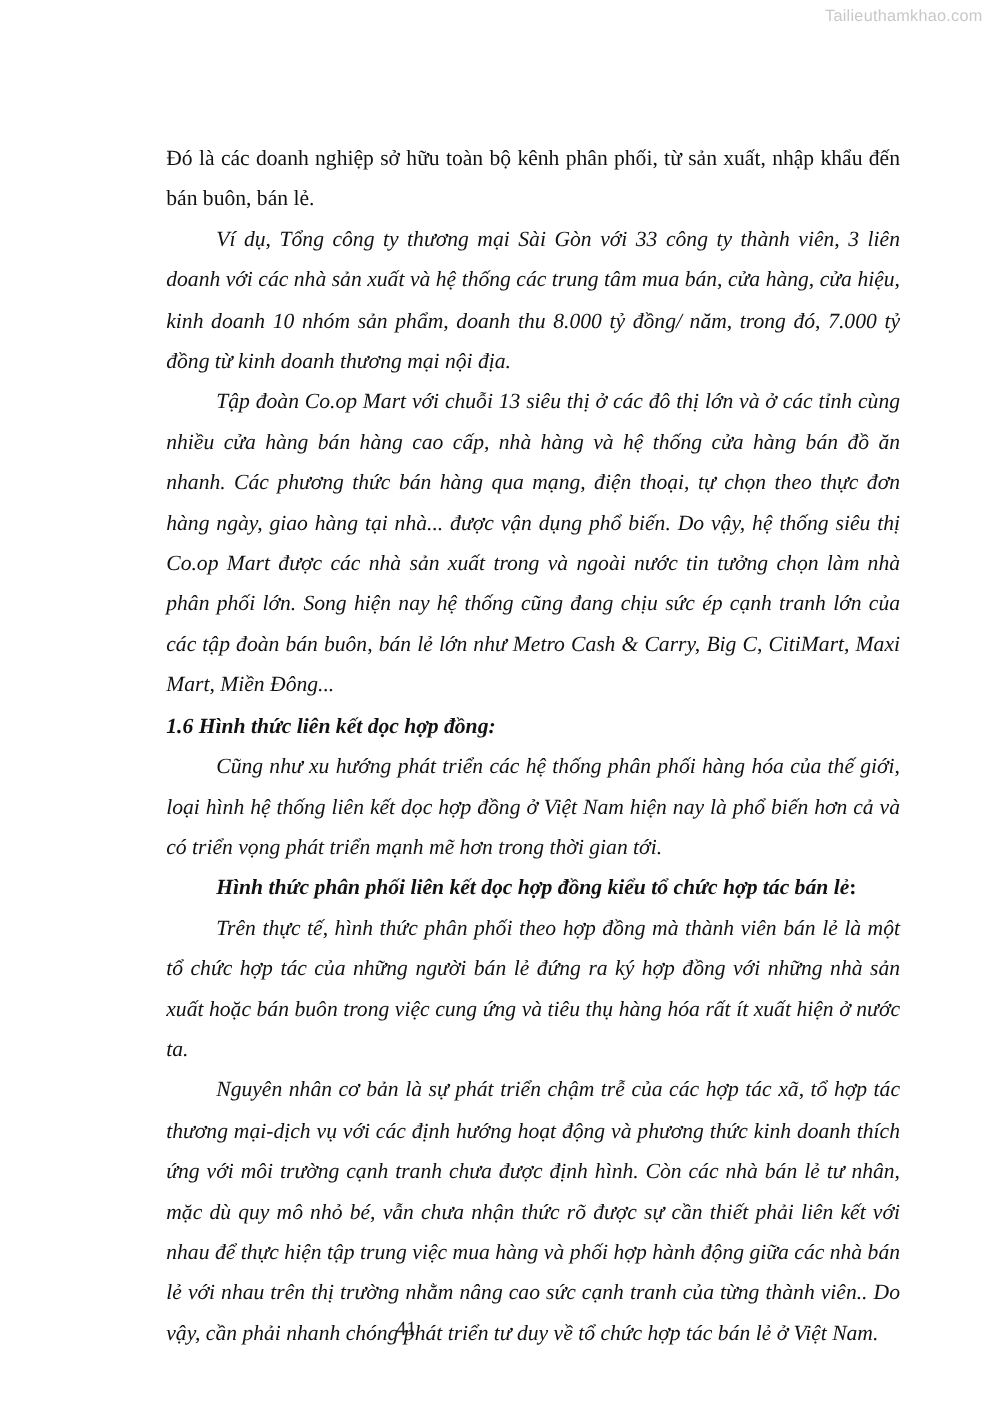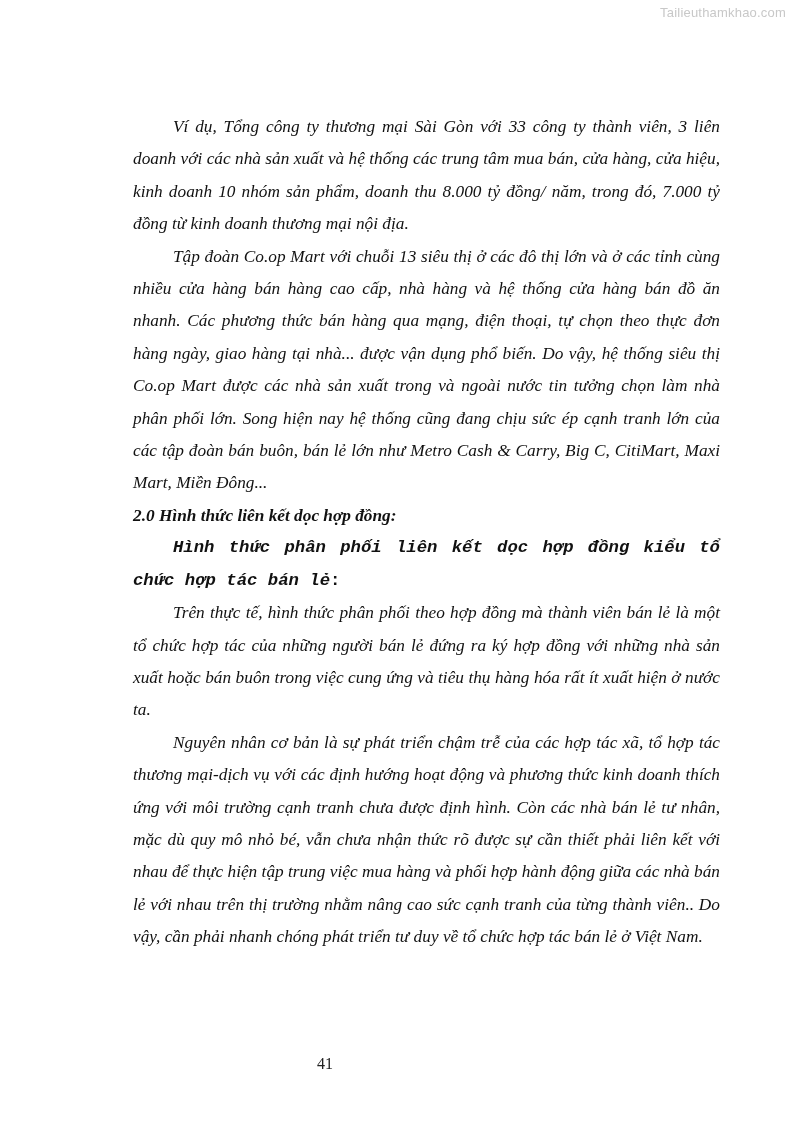--- a/index.html
+++ b/index.html
@@ -10,34 +10,36 @@
     color:#c8c8c8; letter-spacing:0.2px;text-align:right;
   }
   .page {
     position:absolute; left:133px; top:111px; width:587px;
     font-family:"Liberation Serif", serif; font-size:17.3px;
     line-height:32.4px; color:#111111;
   }
   .page p { margin:0; text-align:justify; }
   .indent { text-indent:40px;font-style:italic; }
   .heading { font-weight:bold; font-style:italic; }
-  .subheading { font-weight:bold; font-style:italic; text-indent:40px;font-family:Liberation Mono, monospace; }
+  .subheading { font-weight:bold; font-style:italic; text-indent:40px; }
   .subheading .tail { font-style:normal; }
   .page-number {
     position:absolute; top:1055px; left:0; width:650px; text-align:center;
     font-family:"Liberation Serif", serif; font-size:16px; color:#222;
   }
 </style>
 </head>
 <body>
 
 <div class="watermark">Tailieuthamkhao.com</div>
 
 <div class="page">
+  <p>Đó là các doanh nghiệp sở hữu toàn bộ kênh phân phối, từ sản xuất, nhập khẩu đến bán buôn, bán lẻ.</p>
   <p class="indent">Ví dụ, Tổng công ty thương mại Sài Gòn với 33 công ty thành viên, 3 liên doanh với các nhà sản xuất và hệ thống các trung tâm mua bán, cửa hàng, cửa hiệu, kinh doanh 10 nhóm sản phẩm, doanh thu 8.000 tỷ đồng/ năm, trong đó, 7.000 tỷ đồng từ kinh doanh thương mại nội địa.</p>
   <p class="indent">Tập đoàn Co.op Mart với chuỗi 13 siêu thị ở các đô thị lớn và ở các tỉnh cùng nhiều cửa hàng bán hàng cao cấp, nhà hàng và hệ thống cửa hàng bán đồ ăn nhanh. Các phương thức bán hàng qua mạng, điện thoại, tự chọn theo thực đơn hàng ngày, giao hàng tại nhà... được vận dụng phổ biến. Do vậy, hệ thống siêu thị Co.op Mart được các nhà sản xuất trong và ngoài nước tin tưởng chọn làm nhà phân phối lớn. Song hiện nay hệ thống cũng đang chịu sức ép cạnh tranh lớn của các tập đoàn bán buôn, bán lẻ lớn như Metro Cash &amp; Carry, Big C, CitiMart, Maxi Mart, Miền Đông...</p>
-  <p class="heading">2.0 Hình thức liên kết dọc hợp đồng:</p>
+  <p class="heading">1.6 Hình thức liên kết dọc hợp đồng:</p>
+  <p class="indent">Cũng như xu hướng phát triển các hệ thống phân phối hàng hóa của thế giới, loại hình hệ thống liên kết dọc hợp đồng ở Việt Nam hiện nay là phổ biến hơn cả và có triển vọng phát triển mạnh mẽ hơn trong thời gian tới.</p>
   <p class="subheading"><span>Hình thức phân phối liên kết dọc hợp đồng kiểu tổ chức hợp tác bán lẻ</span><span class="tail">:</span></p>
   <p class="indent">Trên thực tế, hình thức phân phối theo hợp đồng mà thành viên bán lẻ là một tổ chức hợp tác của những người bán lẻ đứng ra ký hợp đồng với những nhà sản xuất hoặc bán buôn trong việc cung ứng và tiêu thụ hàng hóa rất ít xuất hiện ở nước ta.</p>
   <p class="indent">Nguyên nhân cơ bản là sự phát triển chậm trễ của các hợp tác xã, tổ hợp tác thương mại-dịch vụ với các định hướng hoạt động và phương thức kinh doanh thích ứng với môi trường cạnh tranh chưa được định hình. Còn các nhà bán lẻ tư nhân, mặc dù quy mô nhỏ bé, vẫn chưa nhận thức rõ được sự cần thiết phải liên kết với nhau để thực hiện tập trung việc mua hàng và phối hợp hành động giữa các nhà bán lẻ với nhau trên thị trường nhằm nâng cao sức cạnh tranh của từng thành viên.. Do vậy, cần phải nhanh chóng phát triển tư duy về tổ chức hợp tác bán lẻ ở Việt Nam.</p>
 </div>
 
 <div class="page-number">41</div>
 
 </body></html>

